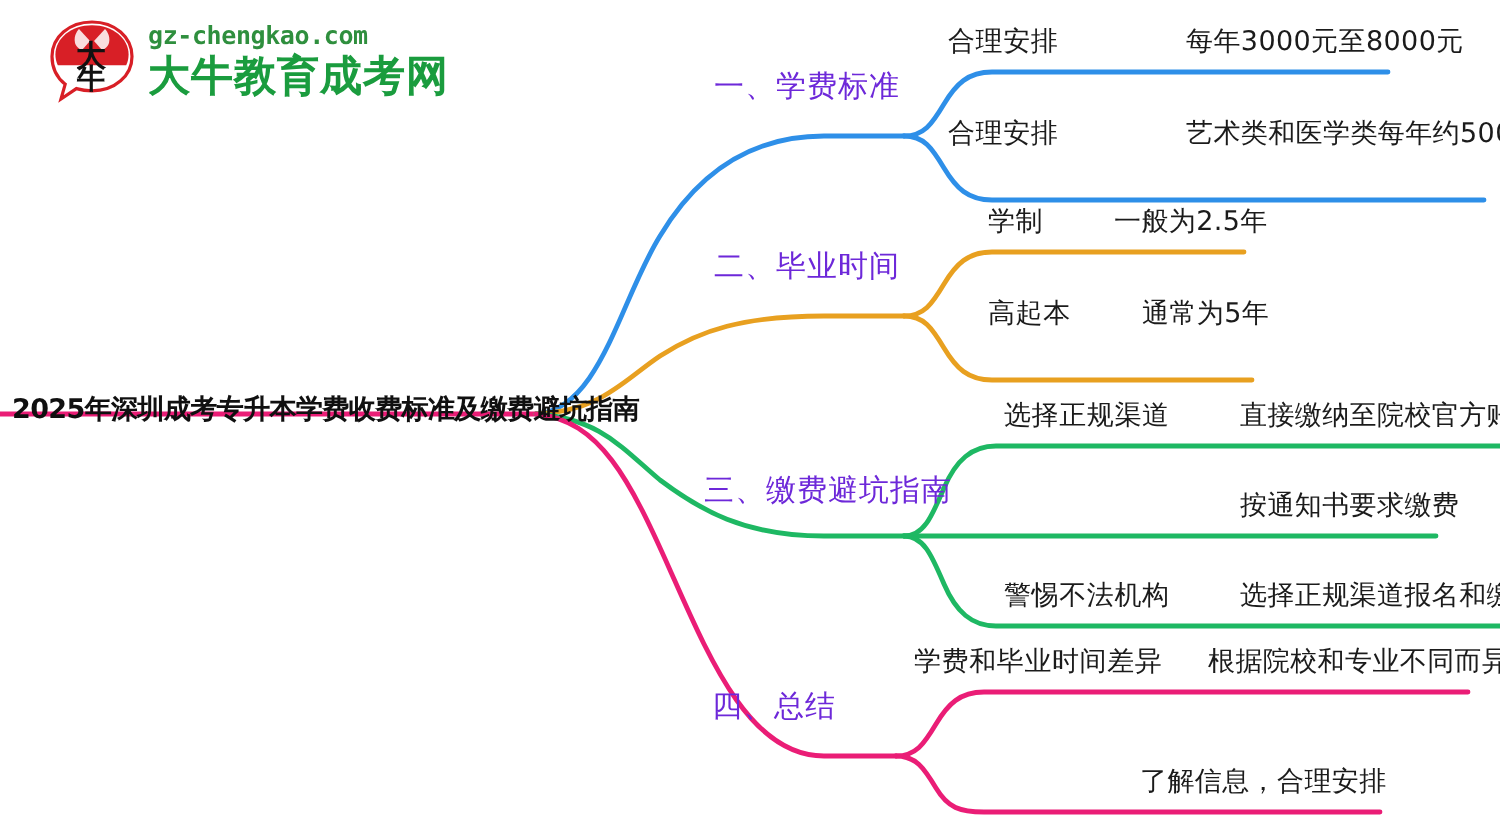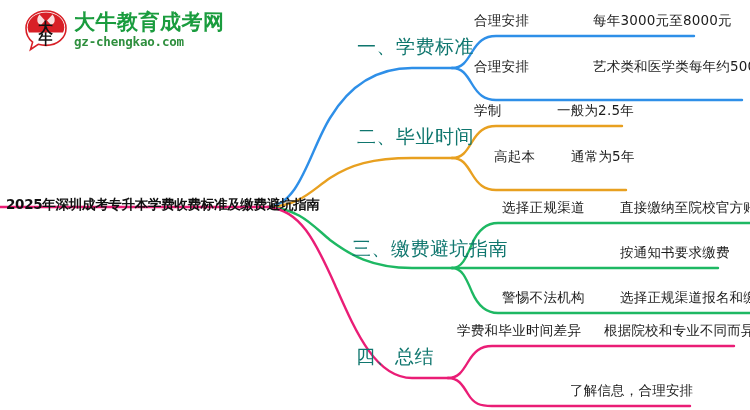--- a/index.html
+++ b/index.html
@@ -75,23 +75,23 @@
   }
   #root-label {
     left: 6px;
     top: 196px;
     font-size: 13.5px;
     font-weight: bold;
     letter-spacing: -0.3px;
     color: #101010;
   }
   .branch-label {
-    font-size: 19px;
+    font-size: 15px;
     letter-spacing: 0.5px;
-    color: #0f766e;
+    color: #6d28d9;
   }
   .leaf-title {
     font-size: 13.5px;
     letter-spacing: 0.3px;
     color: #1b1b1b;
   }
   .leaf-detail {
     font-size: 13.5px;
     letter-spacing: 0.2px;
     color: #1b1b1b;
@@ -112,22 +112,22 @@
                  L6.9 24.6 C6.1 23 5.7 21.2 5.7 19.3 C5.7 11.1 13.6 4.6 24 4.6 Z" fill="#d81f26"></path>
         <path d="M17.5 6.5 C17.5 6.5 14.5 9.5 15.5 13.5 C16.2 16.2 19 17 19 17
                  L23 12.5 Z" fill="#ffffff" opacity="0.85"></path>
         <path d="M30.5 6.5 C30.5 6.5 33.5 9.5 32.5 13.5 C31.8 16.2 29 17 29 17
                  L25 12.5 Z" fill="#ffffff" opacity="0.85"></path>
         <text x="23.5" y="25" font-family="DejaVu Sans, sans-serif" font-size="15" font-weight="bold" fill="#111111" text-anchor="middle">大</text>
         <text x="23.5" y="36" font-family="DejaVu Sans, sans-serif" font-size="14" font-weight="bold" fill="#111111" text-anchor="middle">牛</text>
       </svg>
     </div>
     <div id="logo-text-wrap">
+      <div id="logo-url">gz-chengkao.com</div>
       <div id="logo-cn">大牛教育成考网</div>
-      <div id="logo-url">gz-chengkao.com</div>
     </div>
   </div>
 
   <svg id="wires" viewBox="0 0 750 410" fill="none">
 
     <path d="M0 207 L268 207" stroke="#ea1d76" stroke-width="2.4" stroke-linecap="round"></path>
 
     <path d="M268 207 C300 205 310 150 330 118 C345 93 370 68 412 68 L452 68" stroke="#2e8fe8" stroke-width="2.4" stroke-linecap="round"></path>
 
     <path d="M452 68 C462 68 466 62 472 52 C478 42 484 36 496 36 L694 36" stroke="#2e8fe8" stroke-width="2.4" stroke-linecap="round"></path>
@@ -156,21 +156,21 @@
   <div class="node-text branch-label" style="left:357px; top:34px;">一、学费标准</div>
 
   <div class="node-text leaf-title" style="left:474px; top:12px;">合理安排</div>
   <div class="node-text leaf-detail" style="left:593px; top:12px;">每年3000元至8000元</div>
 
   <div class="node-text leaf-title" style="left:474px; top:58px;">合理安排</div>
   <div class="node-text leaf-detail" style="left:593px; top:58px;">艺术类和医学类每年约5000元</div>
 
   <div class="node-text branch-label" style="left:357px; top:124px;">二、毕业时间</div>
 
-  <div class="node-text leaf-title" style="left:474px; top:102px;">学制</div>
+  <div class="node-text leaf-title" style="left:494px; top:102px;">学制</div>
   <div class="node-text leaf-detail" style="left:557px; top:102px;">一般为2.5年</div>
 
   <div class="node-text leaf-title" style="left:494px; top:148px;">高起本</div>
   <div class="node-text leaf-detail" style="left:571px; top:148px;">通常为5年</div>
 
   <div class="node-text branch-label" style="left:352px; top:236px;">三、缴费避坑指南</div>
 
   <div class="node-text leaf-title" style="left:502px; top:199px;text-align:center;">选择正规渠道</div>
   <div class="node-text leaf-detail" style="left:620px; top:199px;">直接缴纳至院校官方账户</div>
 

